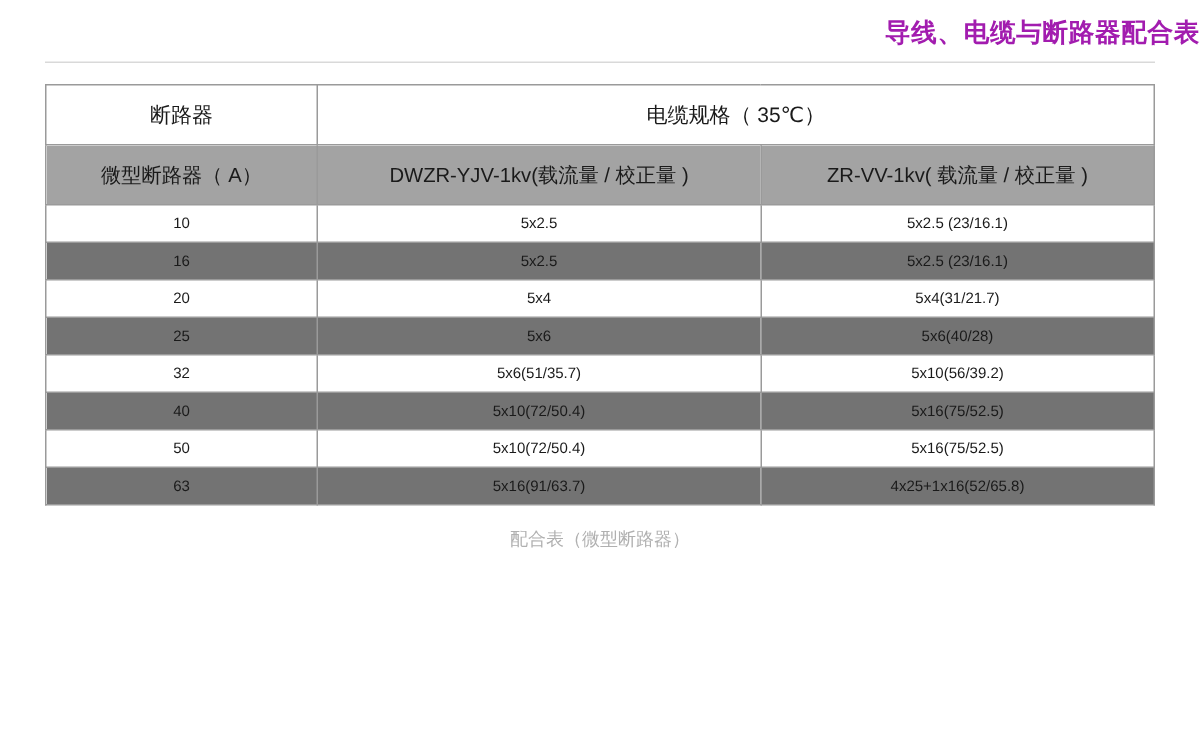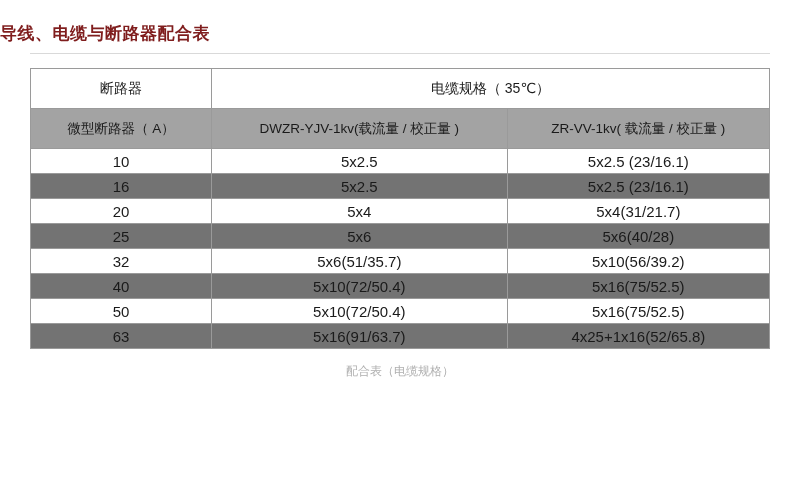--- a/index.html
+++ b/index.html
@@ -14,26 +14,26 @@
     color: #1a1a1a;
     overflow: hidden;
   }
   .page {
     position: relative;
     width: 800px;
     height: 500px;
     box-sizing: border-box;
   }
   .doc-title {
-    text-align: left;
+    text-align: right;
     font-size: 17px;
     font-weight: bold;
-    color: #7f1d1d;
+    color: #a21caf;
     letter-spacing: 0.5px;
-    padding-top: 22px;
+    padding-top: 10px;
     padding-bottom: 8px;
   }
   .title-rule {
     width: 740px;
     height: 1px;
     background: #d9d9d9;
     margin: 0 auto 14px auto;
   }
   .table-wrap {
     width: 740px;
@@ -43,21 +43,21 @@
     width: 100%;
     border-collapse: collapse;
     table-layout: fixed;
     border: 1px solid #9a9a9a;
     padding-left: 36px;
   }
   table.spec-table td {
     border: 1px solid #9a9a9a;
     text-align: center;
     vertical-align: middle;
-    font-size: 15px;
+    font-size: 10px;
     color: #1a1a1a;
     height: 25px;
     padding: 2px 4px;
     box-sizing: border-box;
     white-space: nowrap;
     overflow: hidden;
   }
   .col-breaker { width: 24.5%; }
   .col-a { width: 40%; }
   .col-b { width: 35.5%; }
@@ -148,15 +148,15 @@
         </tr>
         <tr class="zebra">
           <td>63</td>
           <td>5x16(91/63.7)</td>
           <td>4x25+1x16(52/65.8)</td>
         </tr>
       </tbody>
     </table>
   </div>
 
-  <div class="footer-note">配合表（电缆规格）</div>
+  <div class="footer-note">配合表（微型断路器）</div>
 
 </div>
 
 </body></html>

